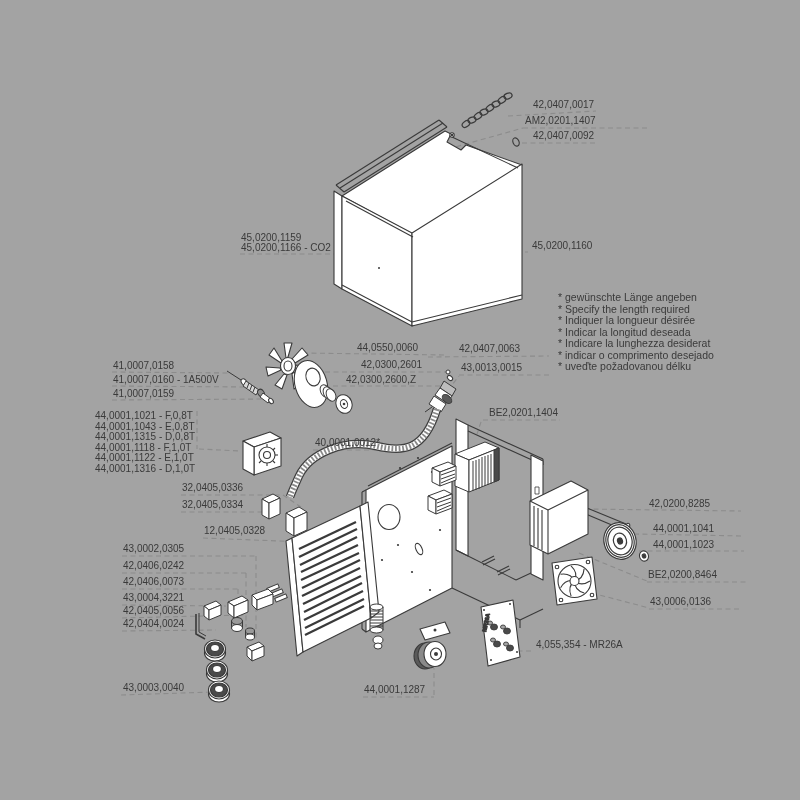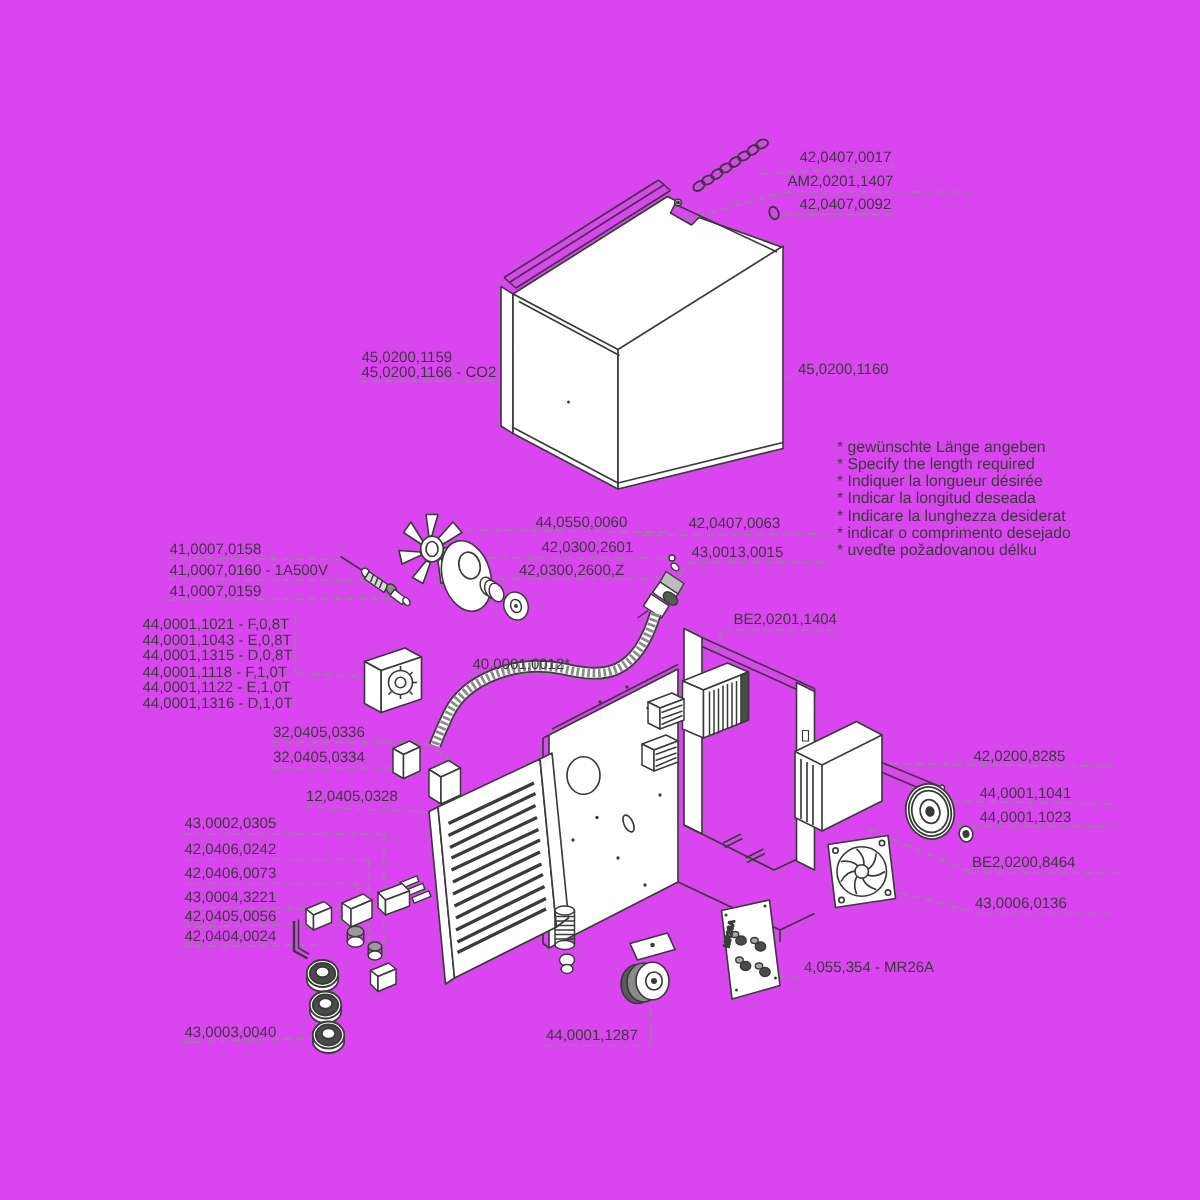--- a/index.html
+++ b/index.html
@@ -1,16 +1,16 @@
 <!DOCTYPE html>
 <html><head>
 <meta charset="utf-8">
 <style>
   html,body{margin:0;padding:0;background:#ffffff;}
-  #stage{position:relative;width:800px;height:800px;background:#d946ef;overflow:hidden;
+  #stage{position:relative;width:800px;height:800px;background:#a3a3a3;overflow:hidden;
          font-family:"Liberation Sans",sans-serif;}
   svg{position:absolute;left:0;top:0;}
   text{font-family:"Liberation Sans",sans-serif;fill:#3a3a3a;}
   .lbl{font-size:10px;}
   .note{font-size:10.5px;}
   .panel-txt{font-size:5.5px;font-weight:bold;fill:#222;}
 </style>
 </head>
 <body>
 

